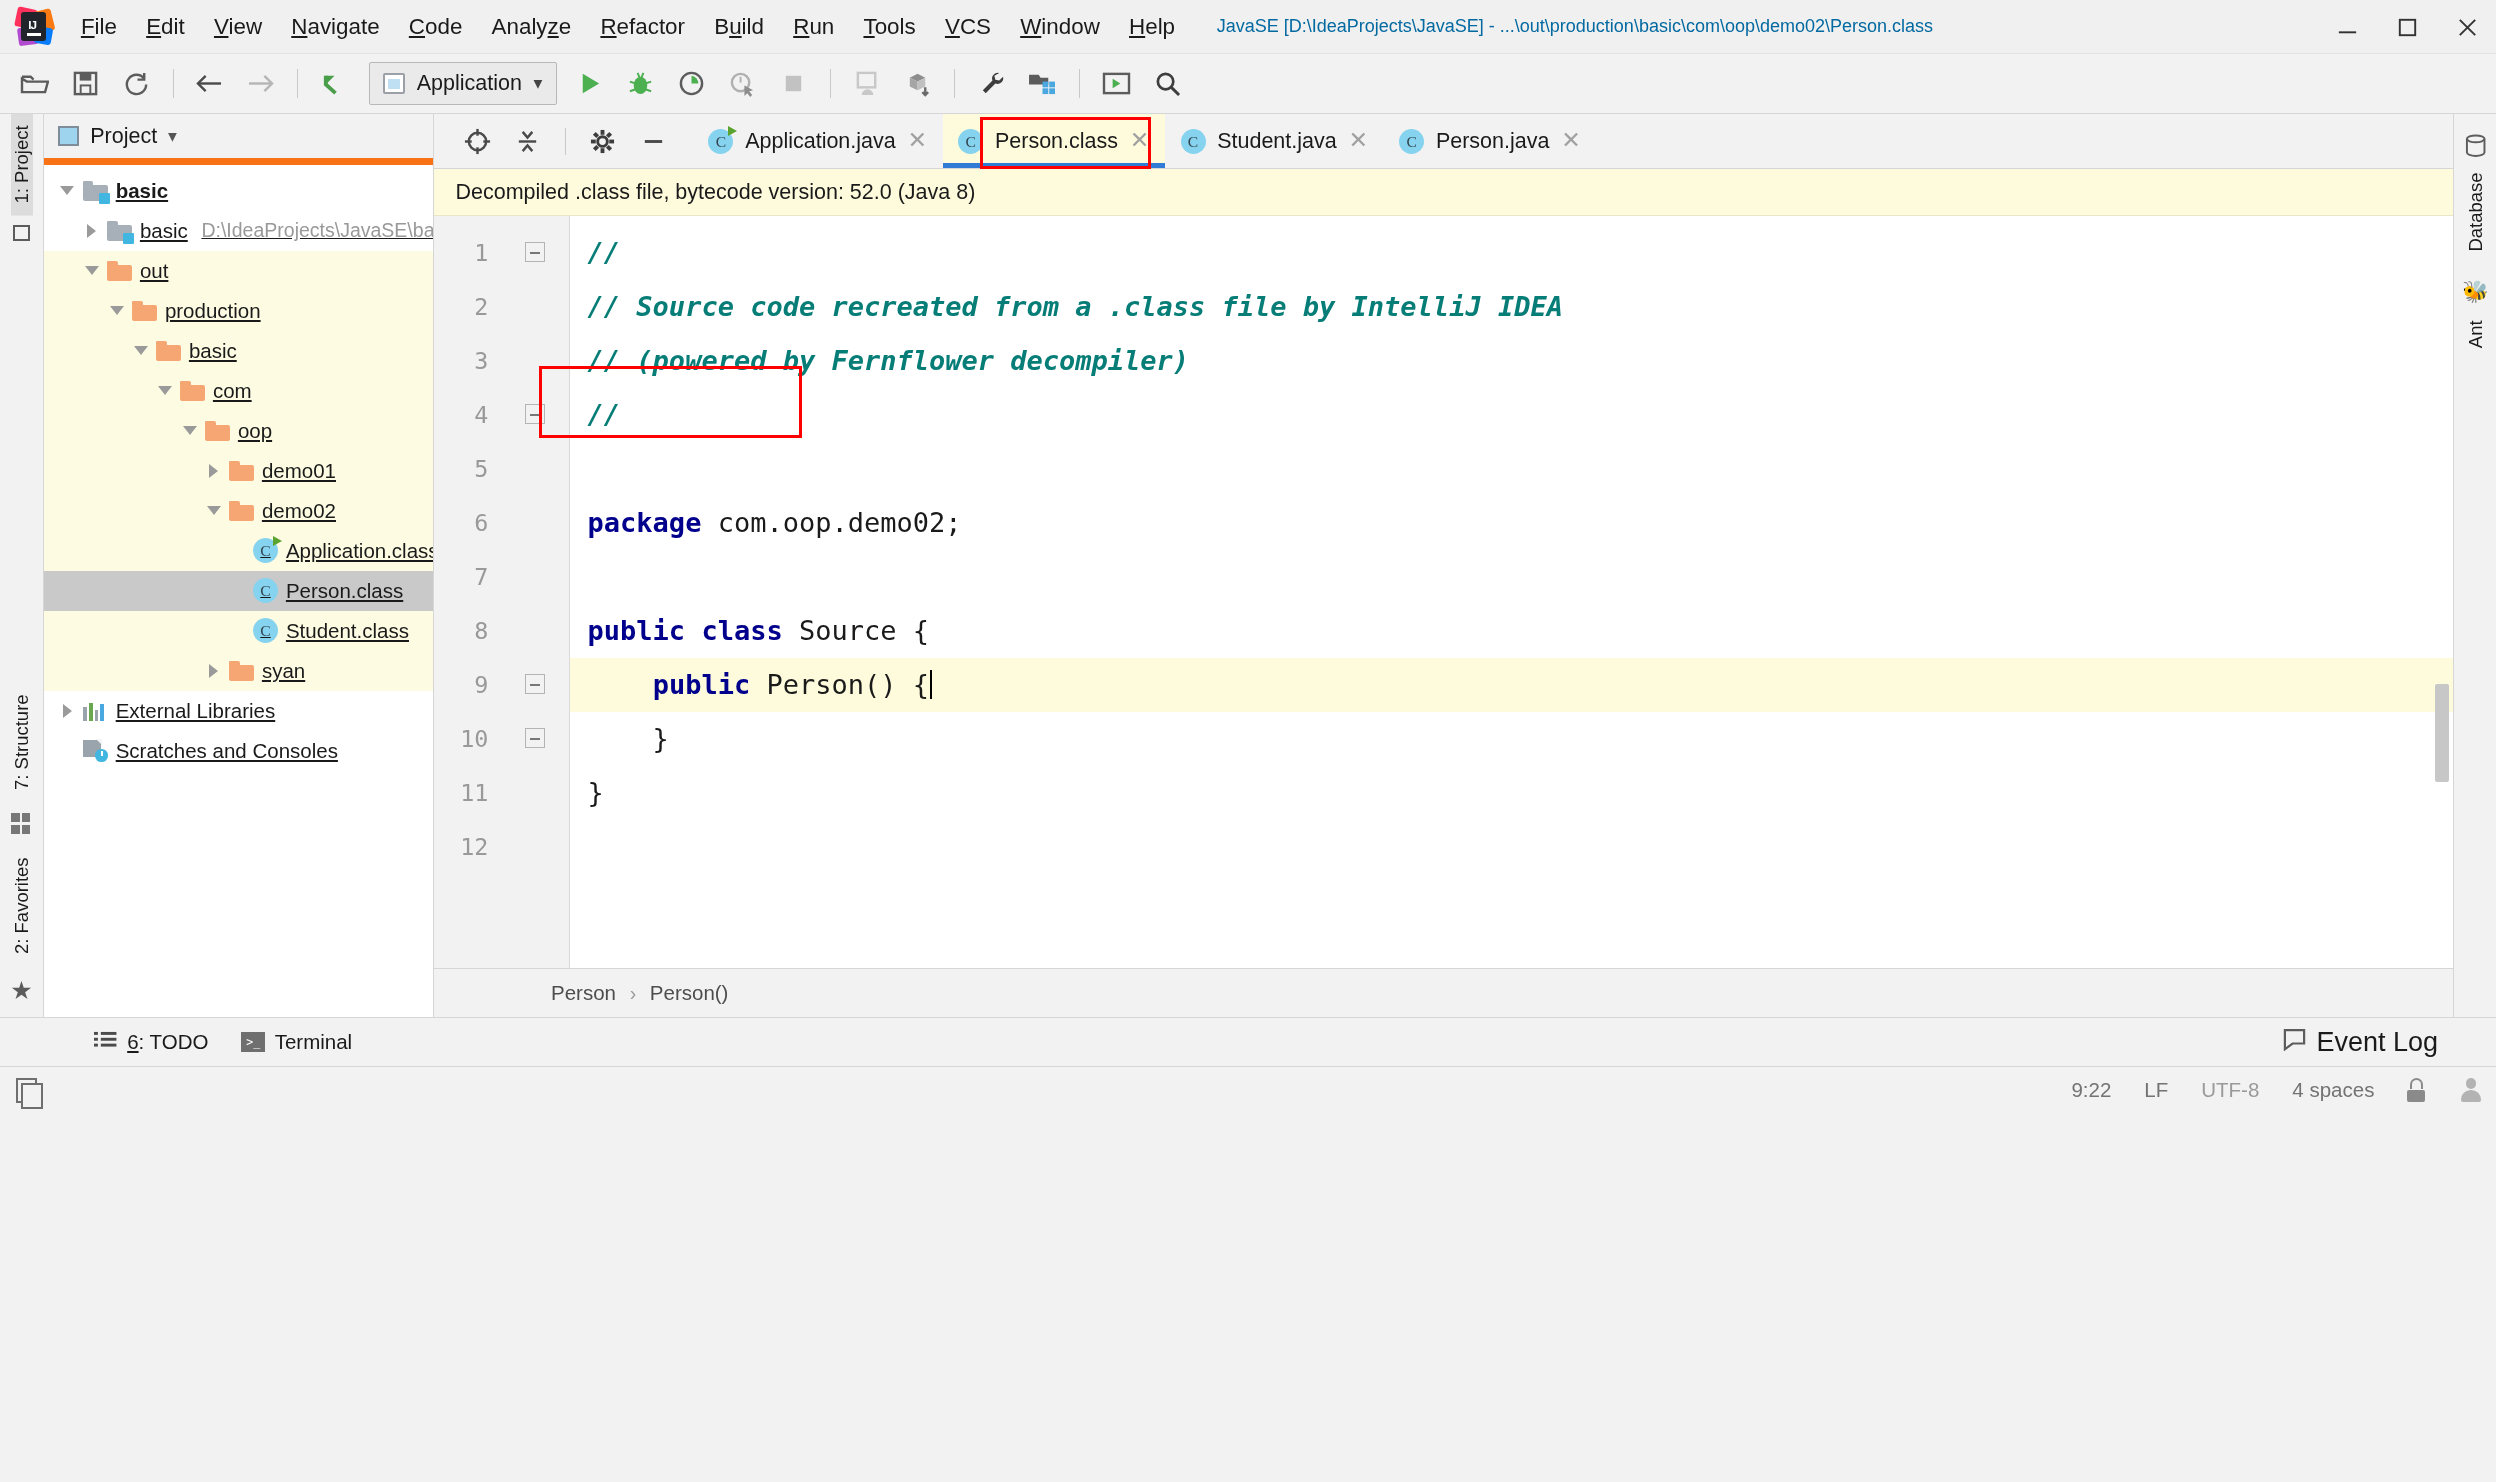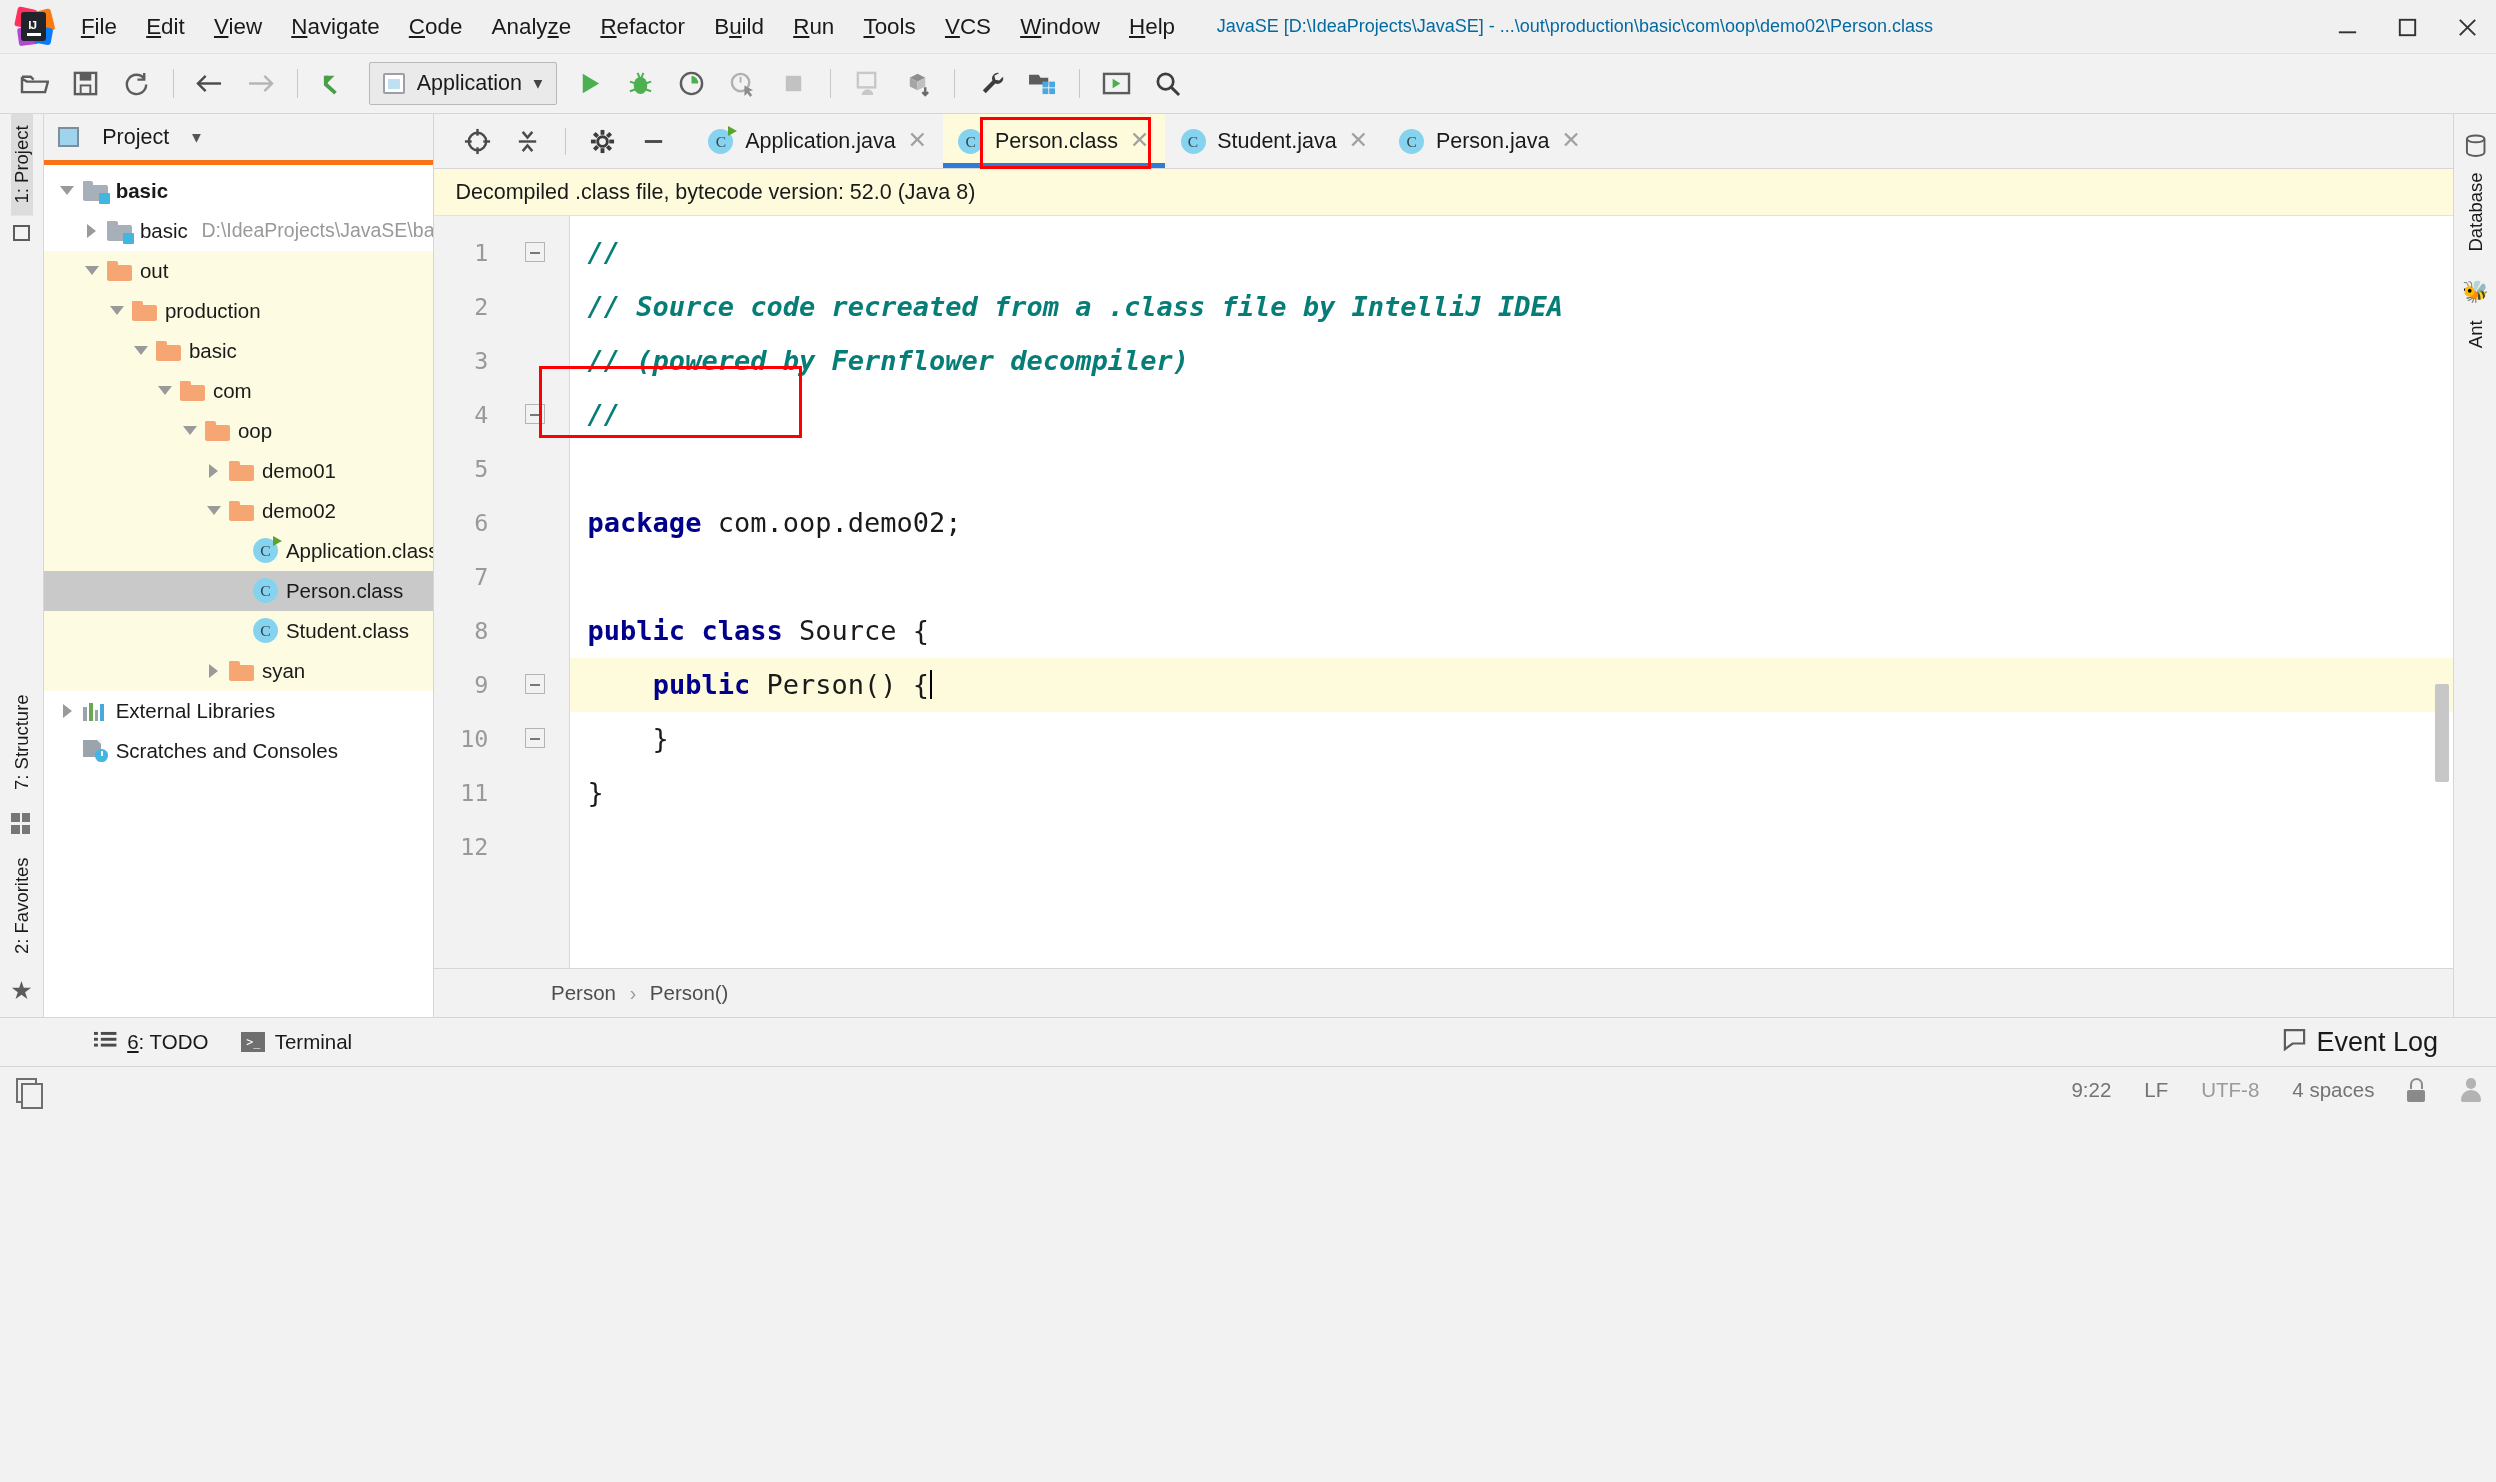--- a/index.html
+++ b/index.html
@@ -79,29 +79,29 @@
   .vstrip-top { display:flex; flex-direction: column; align-items:center; }
   .vstrip-bot { display:flex; flex-direction: column; align-items:center; padding-bottom: 5.9px; }
   .mini-sq { width:17.6px; height:15.6px; border:2px solid #5c5c5c; margin: 9.8px 0; }
 
   
   .project-panel {
     width: 390px; min-width: 390px; background: #fff;
     border-right: 1px solid #d6d6d6; display: flex; flex-direction: column;
   }
   .panel-head {
-    height: 51px; min-height:51px; background:#f2f2f2; border-bottom:5px solid #f97316;
-    display:flex; align-items:center; padding-left: 13.7px; gap: 23px;
+    height: 51px; min-height:51px; background:#f2f2f2; border-bottom:7px solid #f97316;
+    display:flex; align-items:center; padding-left: 13.7px; gap: 11px;
   }
   .panel-head .ph-title { font-size: 21.5px; color:#1a1a1a; }
   .ph-icon { width:21.5px;height:19.5px;border:2px solid #7f8c99;background:#9fd4ef; }
   .tree { flex:1; overflow:hidden; padding-top: 5.9px; position:relative; }
   .trow {
     height: 40px; display: flex; align-items: center; font-size: 20.5px; color:#1a1a1a;
-    white-space: nowrap; cursor: default; padding-right: 6px;
+    white-space: nowrap; cursor: default; padding-right: 6px; text-decoration: underline;
   }
   .trow.excluded { background: #fdfce3; }
   .trow.sel { background: #c9c9c9; }
   .tw { width: 27px; display:flex; align-items:center; justify-content:center; flex:none; }
   .chev { width: 0; height: 0; }
   .chev-r { border-top: 7.8px solid transparent; border-bottom: 7.8px solid transparent; border-left: 9.8px solid #9a9a9a; }
   .chev-d { border-left: 7.8px solid transparent; border-right: 7.8px solid transparent; border-top: 9.8px solid #9a9a9a; }
   .ticon { width: 29px; flex:none; display:flex; align-items:center; justify-content:center; }
   .tlabel { margin-left: 5.9px; }
   .tlabel.bold { font-weight: 700; }

